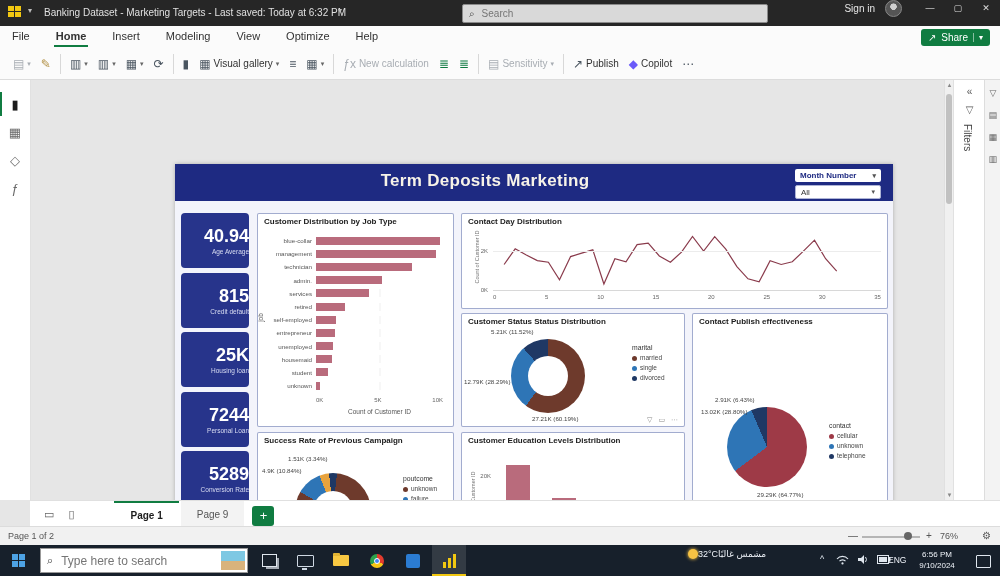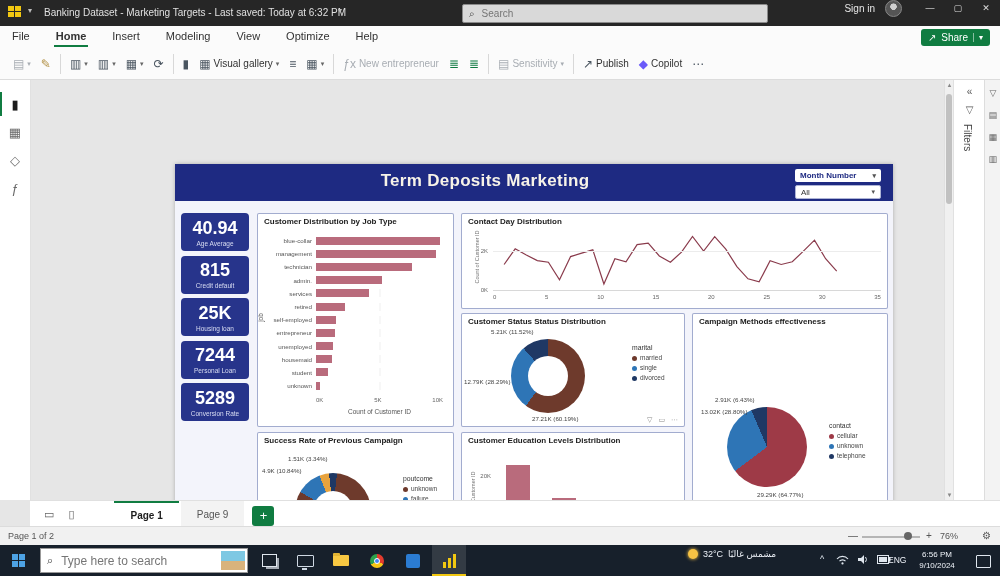--- a/index.html
+++ b/index.html
@@ -42,21 +42,21 @@
   
   .canvas{position:absolute;left:30px;top:80px;width:914px;height:420px;background:#e6e6e6;margin-left:12px;}
   .page{position:absolute;left:133px;top:84px;width:718px;height:413px;background:#f3f4fb;box-shadow:0 0 4px rgba(0,0,0,.25);}
   .page-header{position:absolute;left:0;top:0;width:718px;height:37px;background:#1e2a82;}
   .page-title{position:absolute;left:0;top:7px;width:620px;text-align:center;font-size:17px;font-weight:bold;color:#f7f3e8;letter-spacing:.3px;}
   .slicer-label{position:absolute;left:620px;top:5px;width:86px;height:13px;background:#fff;border-radius:2px;font-size:8px;font-weight:bold;color:#1e2a82;display:flex;align-items:center;justify-content:space-between;padding:0 5px;box-sizing:border-box;}
   .slicer-value{position:absolute;left:620px;top:21px;width:86px;height:14px;background:#fff;border:1px solid #aeb4d6;border-radius:2px;font-size:8px;color:#333;display:flex;align-items:center;justify-content:space-between;padding:0 5px;box-sizing:border-box;}
   .slicer-caret{font-size:7px;color:#555;}
   
   #kpis{position:absolute;left:6px;top:49px;width:68px;display:flex;flex-direction:column;gap:4.5px;}
-  .kpi{height:38px;background:#27348b;border-radius:4px;color:#fff;display:flex;flex-direction:column;align-items:center;justify-content:center;}
+  .kpi{height:55px;background:#27348b;border-radius:4px;color:#fff;display:flex;flex-direction:column;align-items:flex-end;justify-content:center;}
   .kpi-v{font-size:18px;font-weight:bold;line-height:20px;}
   .kpi-l{font-size:6.5px;color:#d9ddf2;margin-top:2px;}
   
   .card{position:absolute;background:#fff;border:1px solid rgba(70,90,160,.5);border-radius:2px;box-sizing:border-box;}
   .card-title{position:absolute;left:6px;top:3px;font-size:8px;font-weight:bold;color:#1c1c1c;white-space:nowrap;}
   #card-job{left:82px;top:49px;width:197px;height:214px;}
   #card-line{left:286px;top:49px;width:427px;height:96px;}
   #card-marital{left:286px;top:149px;width:224px;height:114px;}
   #card-methods{left:517px;top:149px;width:196px;height:257px;}
   #card-success{left:82px;top:268px;width:197px;height:138px;}
@@ -133,21 +133,21 @@
   .monitor{width:15px;height:10px;border:1.5px solid #cfd8e3;border-radius:1px;position:relative;}
   .monitor::after{content:"";position:absolute;left:4px;bottom:-4px;width:5px;height:2px;background:#cfd8e3;}
   .folder{width:16px;height:11px;background:#f8c842;border-radius:1px;position:relative;}
   .folder::before{content:"";position:absolute;left:0;top:-2px;width:7px;height:3px;background:#e3b433;border-radius:1px 1px 0 0;}
   .chrome{width:14px;height:14px;border-radius:50%;background:conic-gradient(#e33b2e 0 33%,#f7c617 0 66%,#2ba24c 0 100%);position:relative;}
   .chrome::after{content:"";position:absolute;left:4px;top:4px;width:6px;height:6px;border-radius:50%;background:#4285f4;border:1px solid #fff;box-sizing:border-box;}
   .vscode{width:14px;height:14px;background:#2b7cd3;border-radius:2px;}
   .pbi-bars{display:flex;align-items:flex-end;gap:2px;height:14px;}
   .pbi-bars span{width:3px;background:#f2c811;display:block;}
   .tbtn.pbi{background:rgba(255,255,255,.12);box-shadow:inset 0 -2px 0 #f2c811;}
-  .weather{position:absolute;left:688px;top:0;height:18px;display:flex;align-items:center;gap:5px;color:#eef2f8;font-size:9px;}
+  .weather{position:absolute;left:688px;top:0;height:18px;display:flex;align-items:center;color:#eef2f8;font-size:9px;}
   .sun{width:10px;height:10px;border-radius:50%;background:#f6c244;box-shadow:0 0 3px 1px rgba(246,194,68,.6);}
   .ar{font-family:"DejaVu Sans",sans-serif;}
   .tray-caret{position:absolute;left:820px;top:9px;color:#dfe6ee;font-size:9px;}
   .tray{position:absolute;left:836px;top:9px;display:flex;gap:8px;align-items:center;}
   .tray svg{display:block;}
   .lang{position:absolute;left:888px;top:10px;font-size:8.5px;color:#eef2f8;}
   .clock{position:absolute;left:908px;top:4px;width:58px;text-align:center;color:#eef2f8;font-size:8px;line-height:11px;}
   .notif{position:absolute;left:976px;top:10px;width:13px;height:11px;border:1px solid #dfe6ee;border-radius:1px;}
 </style>
 </head>
@@ -231,21 +231,21 @@
     <span class="rb-item">
         <span class="rb-ico">≡</span>
       </span>
     <span class="rb-item">
         <span class="rb-ico">▦</span>
         <span class="rb-caret">▾</span>
       </span>
     <span class="rb-div"></span>
     <span class="rb-item disabled">
         <span class="rb-ico c-green">ƒx</span>
-        <span class="rb-lab">New entrepreneur</span>
+        <span class="rb-lab">New calculation</span>
       </span>
     <span class="rb-item">
         <span class="rb-ico c-green">≣</span>
       </span>
     <span class="rb-item">
         <span class="rb-ico c-green">≣</span>
       </span>
     <span class="rb-div"></span>
     <span class="rb-item disabled">
         <span class="rb-ico">▤</span>
@@ -441,21 +441,21 @@
               <li>
                 <span class="dot" style="background: rgb(31, 56, 100);"></span>
                 <span>divorced</span>
               </li>
             </ul>
         </div>
         <div class="card-tools"><span>▽</span> <span>▭</span> <span>⋯</span></div>
       </div>
 
       <div class="card" id="card-methods">
-        <div class="card-title">Campaign Methods effectiveness</div>
+        <div class="card-title">Contact Publish effectiveness</div>
         <div class="pie" id="methods-pie" style="left: 34px; top: 93px; width: 80px; height: 80px; background: conic-gradient(rgb(158, 58, 71) 0deg, rgb(158, 58, 71) 233.172deg, rgb(46, 117, 182) 233.172deg, rgb(46, 117, 182) 336.852deg, rgb(31, 56, 100) 336.852deg, rgb(31, 56, 100) 360deg);"></div>
         <span class="callout" style="left:22px;top:82px;">2.91K (6.43%)</span>
         <span class="callout" style="left:8px;top:94px;">13.02K (28.80%)</span>
         <span class="callout" style="left:64px;top:177px;">29.29K (64.77%)</span>
         <div class="legend" style="left:136px;top:108px;">
           <span class="legend-title">contact</span>
           <ul class="legend" id="methods-legend" style="position:static">
               <li>
                 <span class="dot" style="background: rgb(158, 58, 71);"></span>
                 <span>cellular</span>

